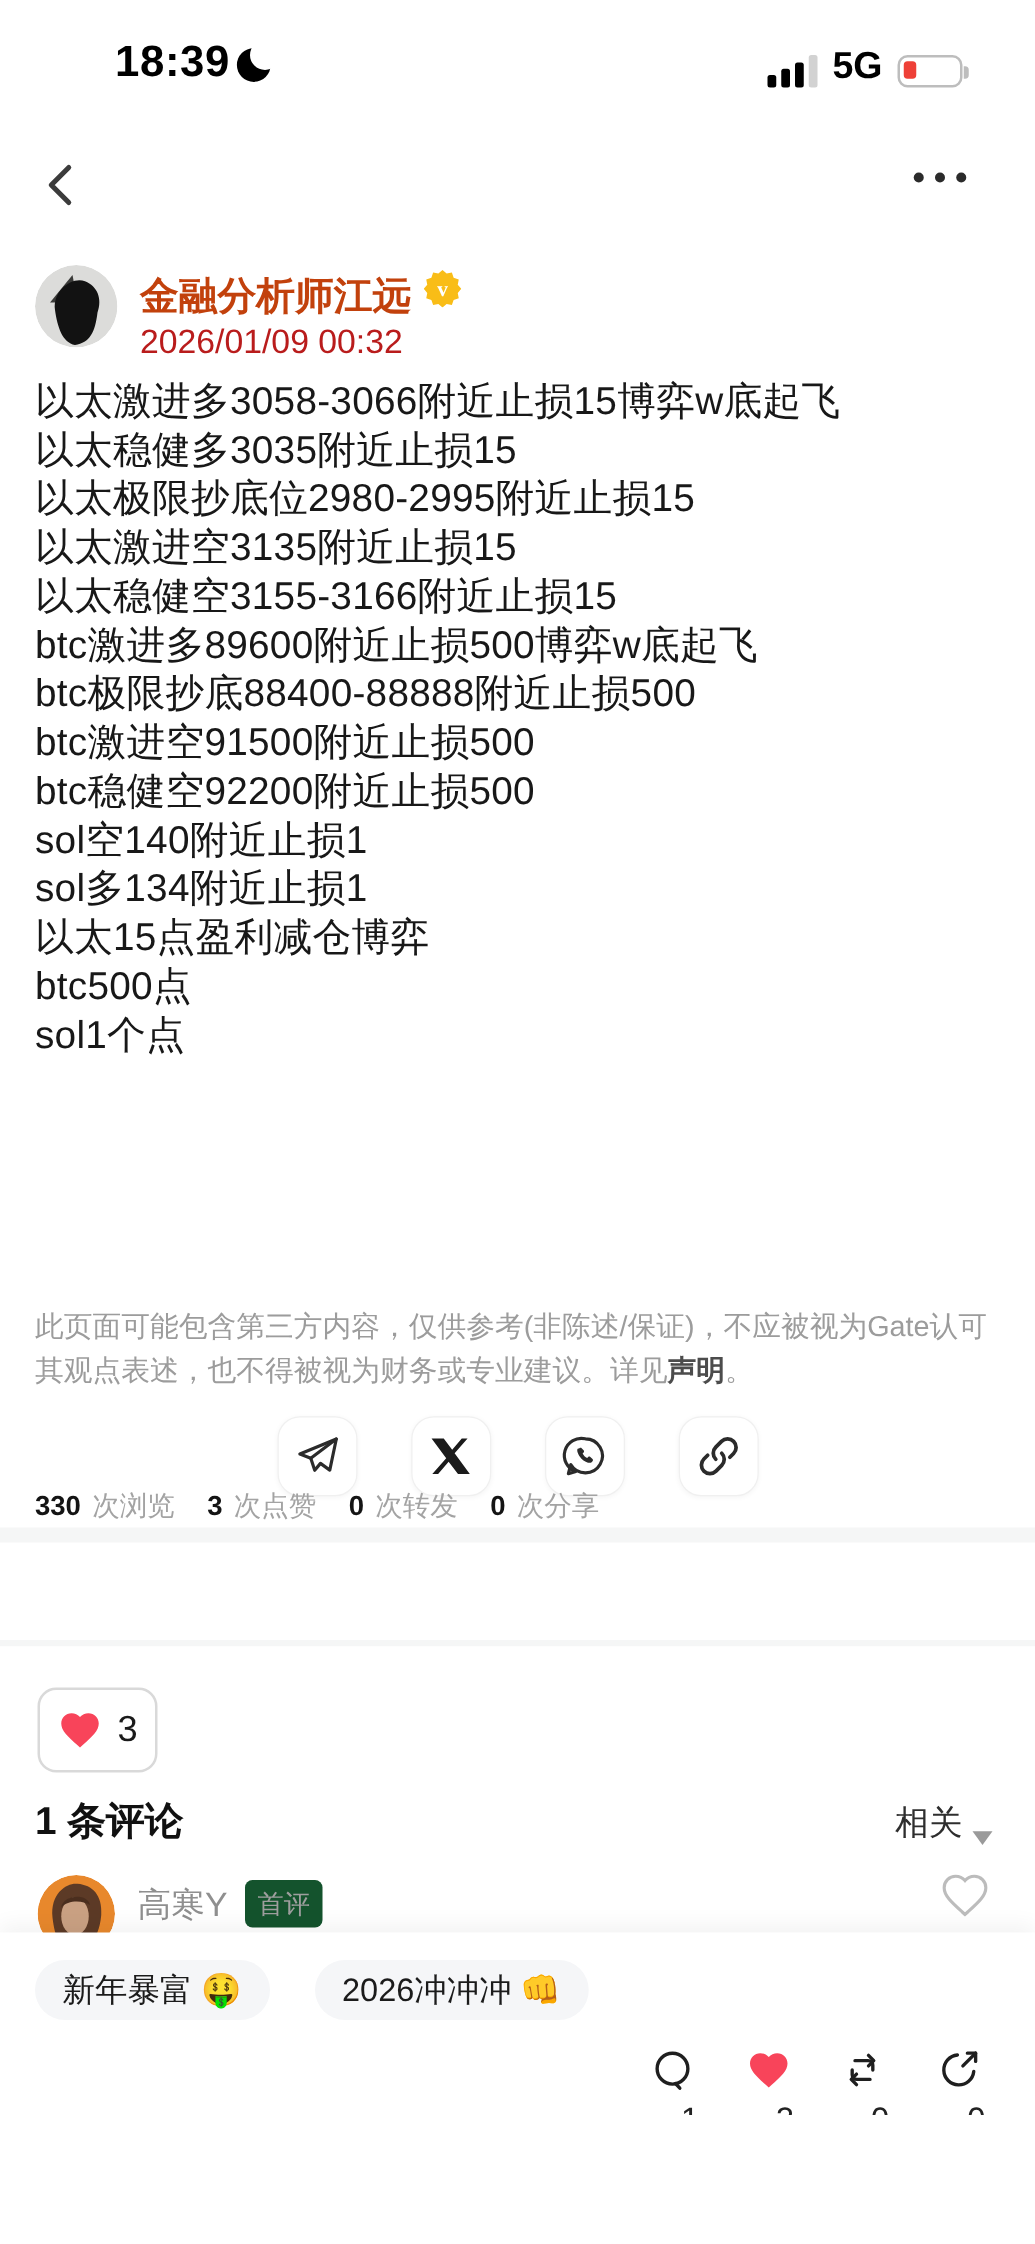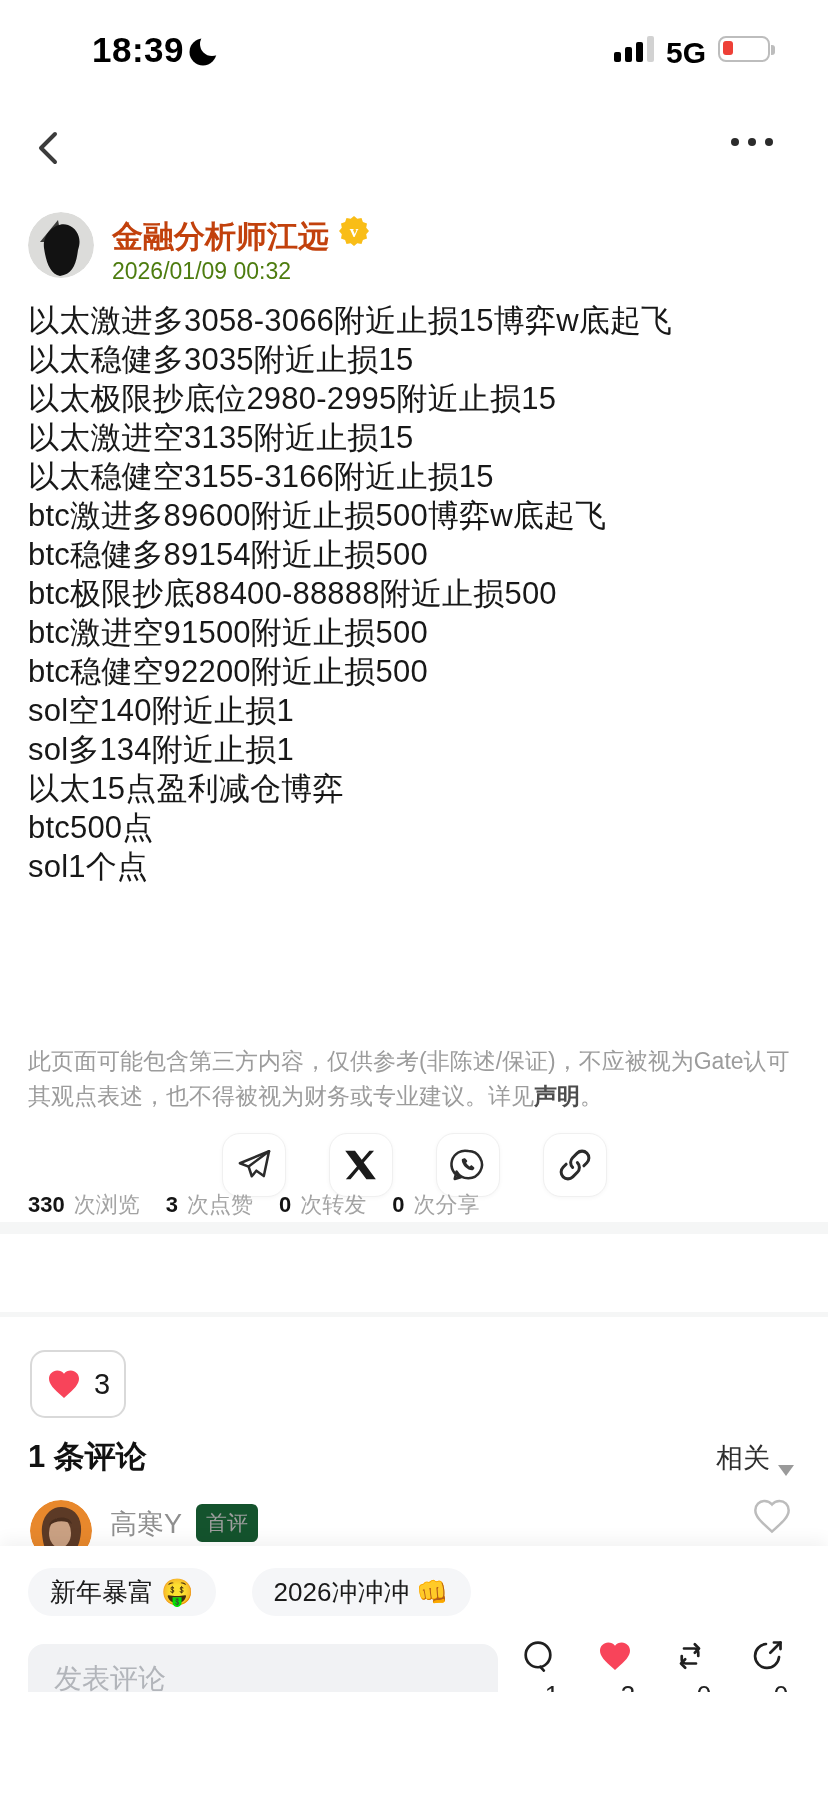--- a/index.html
+++ b/index.html
@@ -4,40 +4,40 @@
 <style>
   * { margin:0; padding:0; box-sizing:border-box; }
   html,body { background:#fff; }
   body { font-family:"Liberation Sans","DejaVu Sans",sans-serif; color:#1c1c1c; }
   #screen { position:relative; width:828px; height:1692px; background:#fff; overflow:hidden; margin:0 auto; }
 
   
   .statusbar { position:absolute; top:28px; left:0; width:828px; height:50px; }
   .time { position:absolute; left:92px; top:2px; font-size:35px; font-weight:700; letter-spacing:.5px; color:#000; }
   .moon { position:absolute; left:188px; top:6px; }
-  .sb-right { position:absolute; right:58px; top:8px; display:flex; align-items:flex-start; gap:12px; }
+  .sb-right { position:absolute; right:58px; top:8px; display:flex; align-items:flex-end; gap:12px; }
   .sigbars { display:flex; align-items:flex-end; gap:4px; height:26px; }
   .sigbars i { display:block; width:7px; border-radius:2px; background:#000; }
   .sigbars i:nth-child(1){height:10px} .sigbars i:nth-child(2){height:15px}
   .sigbars i:nth-child(3){height:20px} .sigbars i:nth-child(4){height:26px;background:#d2d2d2}
   .net { font-size:30px; font-weight:600; color:#000; }
   .battery { position:relative; width:52px; height:26px; border:2.5px solid #bdbdbd; border-radius:8px; }
   .battery .fill { position:absolute; left:3px; top:3px; width:10px; height:14px; background:#ee4037; border-radius:3px; }
   .battery .nub { position:absolute; right:-7px; top:7px; width:4px; height:10px; background:#bdbdbd; border-radius:0 3px 3px 0; }
 
   
   .nav { position:absolute; top:122px; left:0; width:828px; height:52px; }
   .back { position:absolute; left:28px; top:4px; width:44px; height:44px; cursor:pointer; }
   .more { position:absolute; right:55px; top:16px; display:flex; gap:9px; cursor:pointer; }
   .more i { width:8px; height:8px; border-radius:50%; background:#2b2b2b; display:block; }
 
   
   .p-avatar { position:absolute; left:28px; top:212px; width:66px; height:66px; border-radius:50%; overflow:hidden; }
   .p-name { position:absolute; left:112px; top:216px; font-size:31px; font-weight:700; color:#c2410c; display:flex; align-items:flex-start; gap:10px; }
-  .p-time { position:absolute; left:112px; top:258px; font-size:23px; color:#4d7c0f; }
+  .p-time { position:absolute; left:112px; top:258px; font-size:27px; color:#b91c1c; }
 
   
   .post-body { position:absolute; left:28px; top:301px; width:776px; }
   .post-line { font-size:31px; line-height:39px; color:#181818; letter-spacing:.2px; }
 
   
   .disclaimer { position:absolute; left:28px; top:1044px; width:775px; font-size:23px; line-height:35px; color:#9c9c9c; }
   .disclaimer .decl { color:#4c4c4c; font-weight:700; cursor:pointer;margin-top:11px; }
 
   
@@ -142,21 +142,20 @@
   </div>
   <div class="p-time">2026/01/09 00:32</div>
 
   <div class="post-body">
       <div class="post-line">以太激进多3058-3066附近止损15博弈w底起飞</div>
       <div class="post-line">以太稳健多3035附近止损15</div>
       <div class="post-line">以太极限抄底位2980-2995附近止损15</div>
       <div class="post-line">以太激进空3135附近止损15</div>
       <div class="post-line">以太稳健空3155-3166附近止损15</div>
       <div class="post-line">btc激进多89600附近止损500博弈w底起飞</div>
-      <div class="post-line">btc稳健多89154附近止损500</div>
       <div class="post-line">btc极限抄底88400-88888附近止损500</div>
       <div class="post-line">btc激进空91500附近止损500</div>
       <div class="post-line">btc稳健空92200附近止损500</div>
       <div class="post-line">sol空140附近止损1</div>
       <div class="post-line">sol多134附近止损1</div>
       <div class="post-line">以太15点盈利减仓博弈</div>
       <div class="post-line">btc500点</div>
       <div class="post-line">sol1个点</div>
     </div>
 
@@ -248,23 +247,20 @@
       </svg>
   </div>
 
   <div class="bottom">
 
     <div class="chips">
         <span class="chip">新年暴富 🤑</span>
         <span class="chip">2026冲冲冲 👊</span>
       </div>
 
-    <div class="composer">
-      <span>发表评论</span>
-    </div>
 
     <div class="action act-comment">
       <span>
         <svg width="36" height="36" viewBox="0 0 24 24" fill="none" stroke="#1f1f1f" stroke-width="1.8" stroke-linecap="round">
           <circle cx="12" cy="11.3" r="8.2"></circle>
             <path d="M13.6 19.2 L15.9 21.7"></path>
         </svg>
       </span>
       <span class="cnt">1</span>
     </div>

